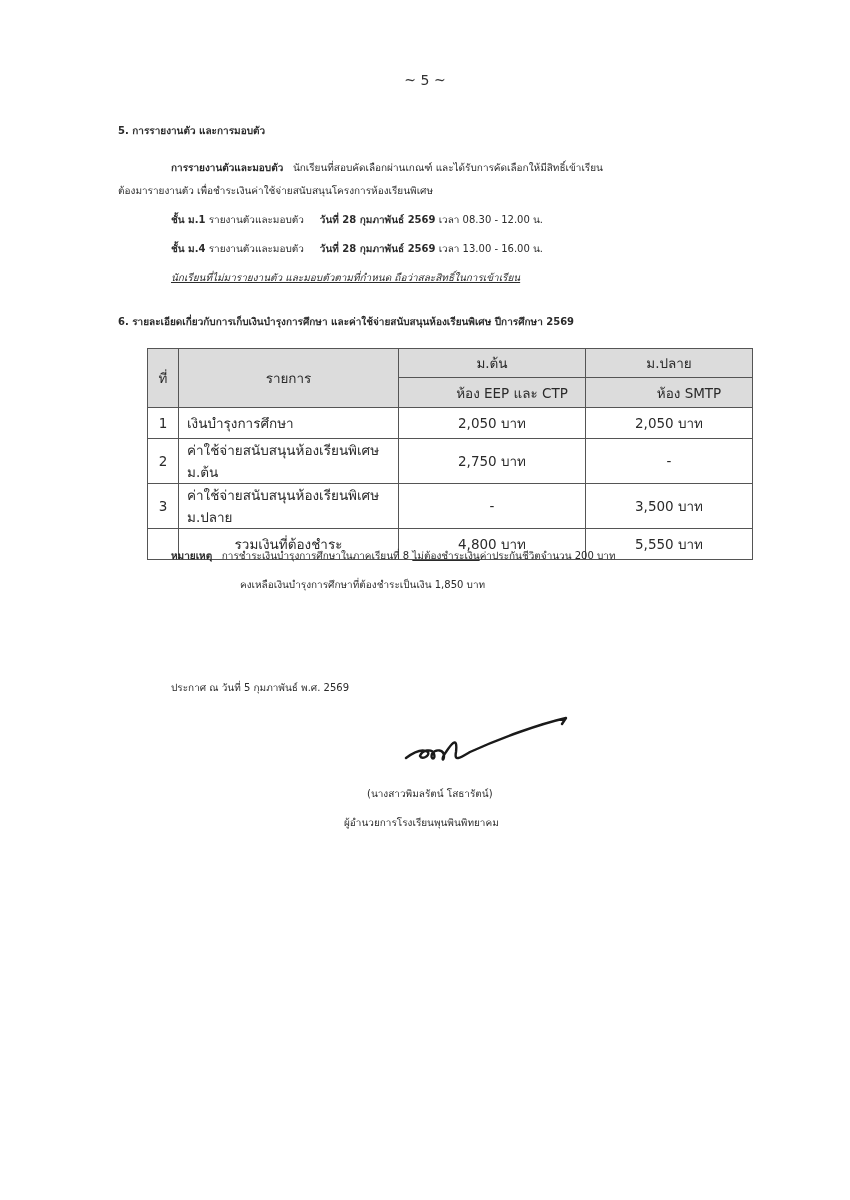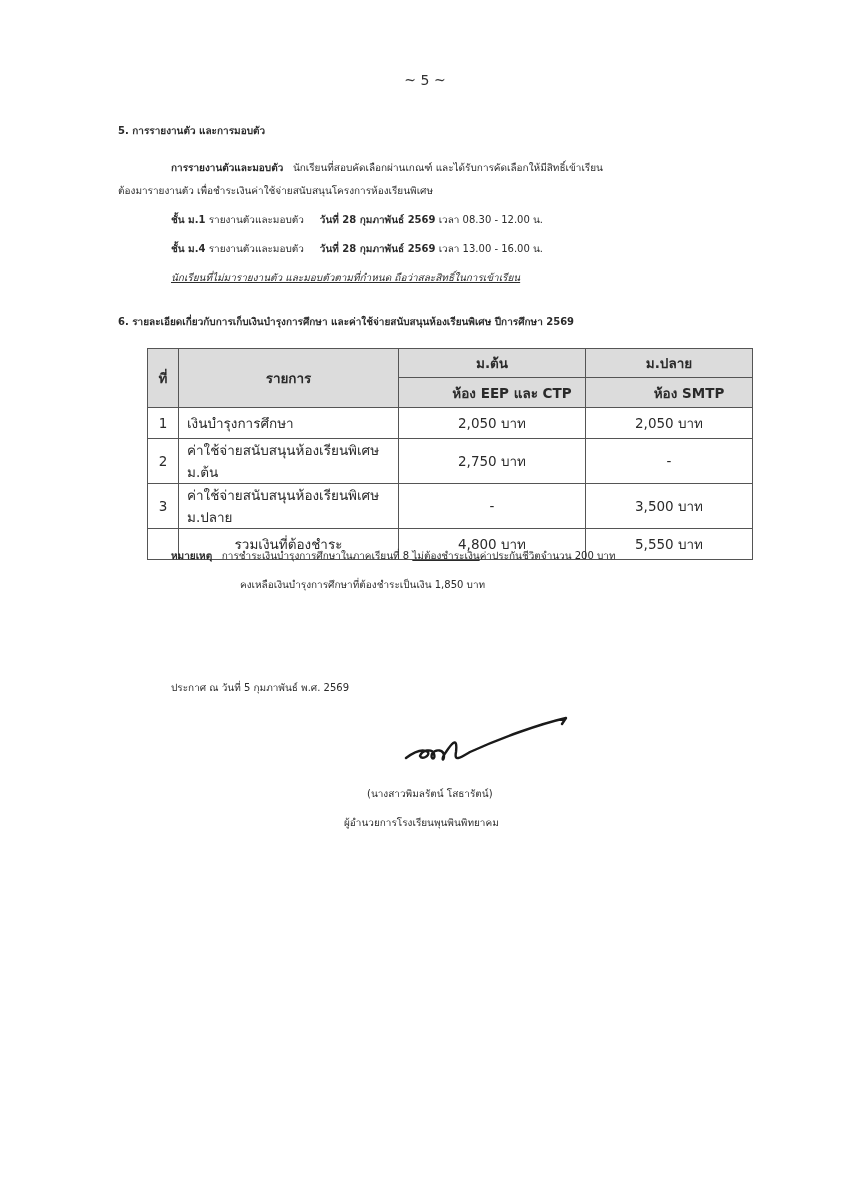--- a/index.html
+++ b/index.html
@@ -14,21 +14,21 @@
     .b { font-weight: bold; }
     .u { text-decoration: underline; }
     .i { font-style: italic; }
     table.fees {
       position: absolute; left: 147px; top: 348px; width: 606px;
       border-collapse: collapse; font-size: 13.5px; color: #2a2a2a;
     }
     table.fees td, table.fees th {
       border: 1.3px solid #555; padding: 0 8px; height: 30px;
     }
-    table.fees thead th { background: #dcdcdc; font-weight: bold; margin-left: 14px; }
+    table.fees thead th { background: #dcdcdc; font-weight: normal; margin-left: 14px; }
     table.fees thead tr.h1 th { height: 28px; }
     table.fees thead tr.h2 th { height: 29px; padding-left: 48px; }
     .c-no { width: 14px; text-align: center; }
     .c-item { text-align: left; }
     .c-amt { width: 130px; text-align: center; }
     .c-amt2 { width: 110px; text-align: center; }
     tr.total td { font-weight: normal; }
     .sig-svg { position: absolute; left: 400px; top: 712px; }
     .center { text-align: center; }
   </style>

